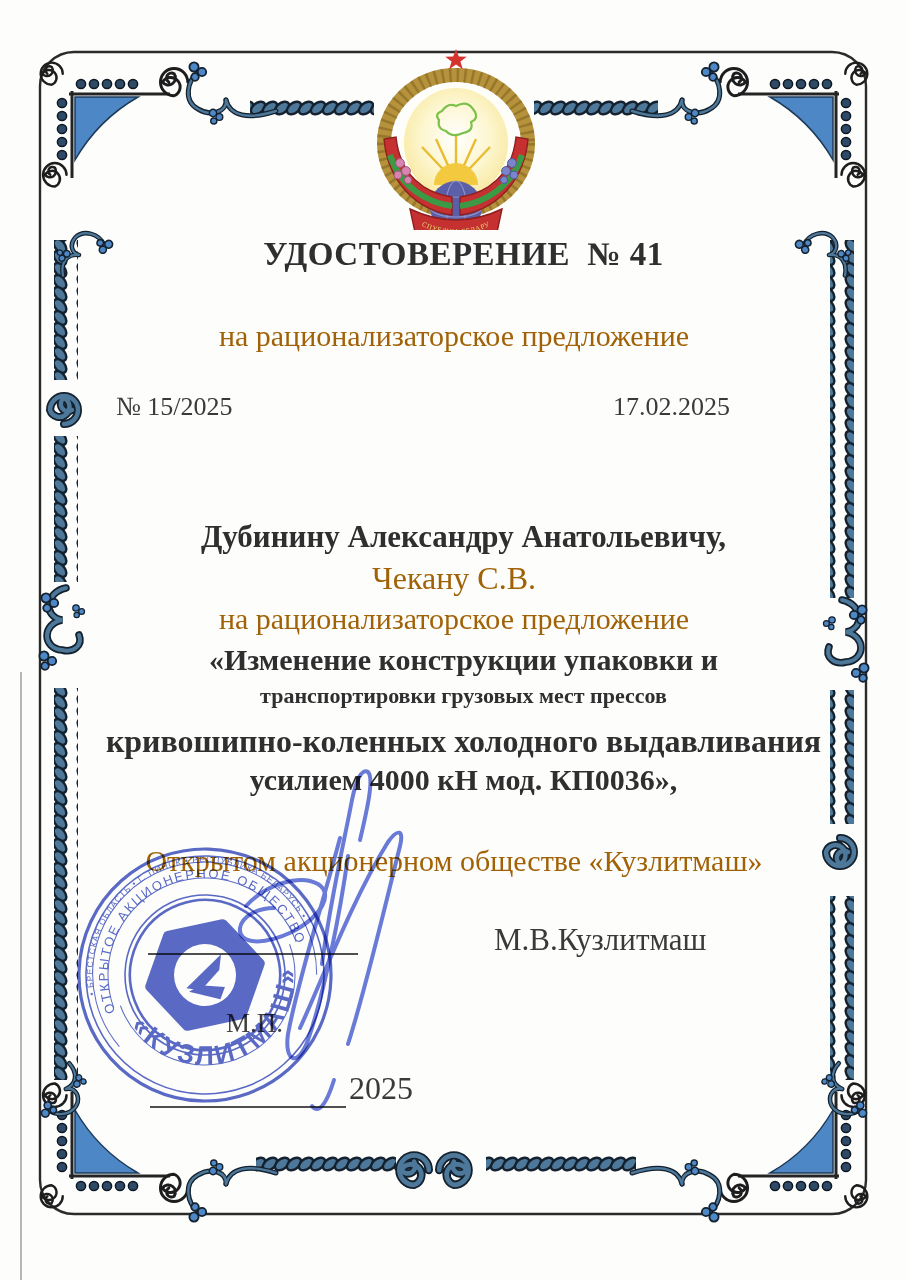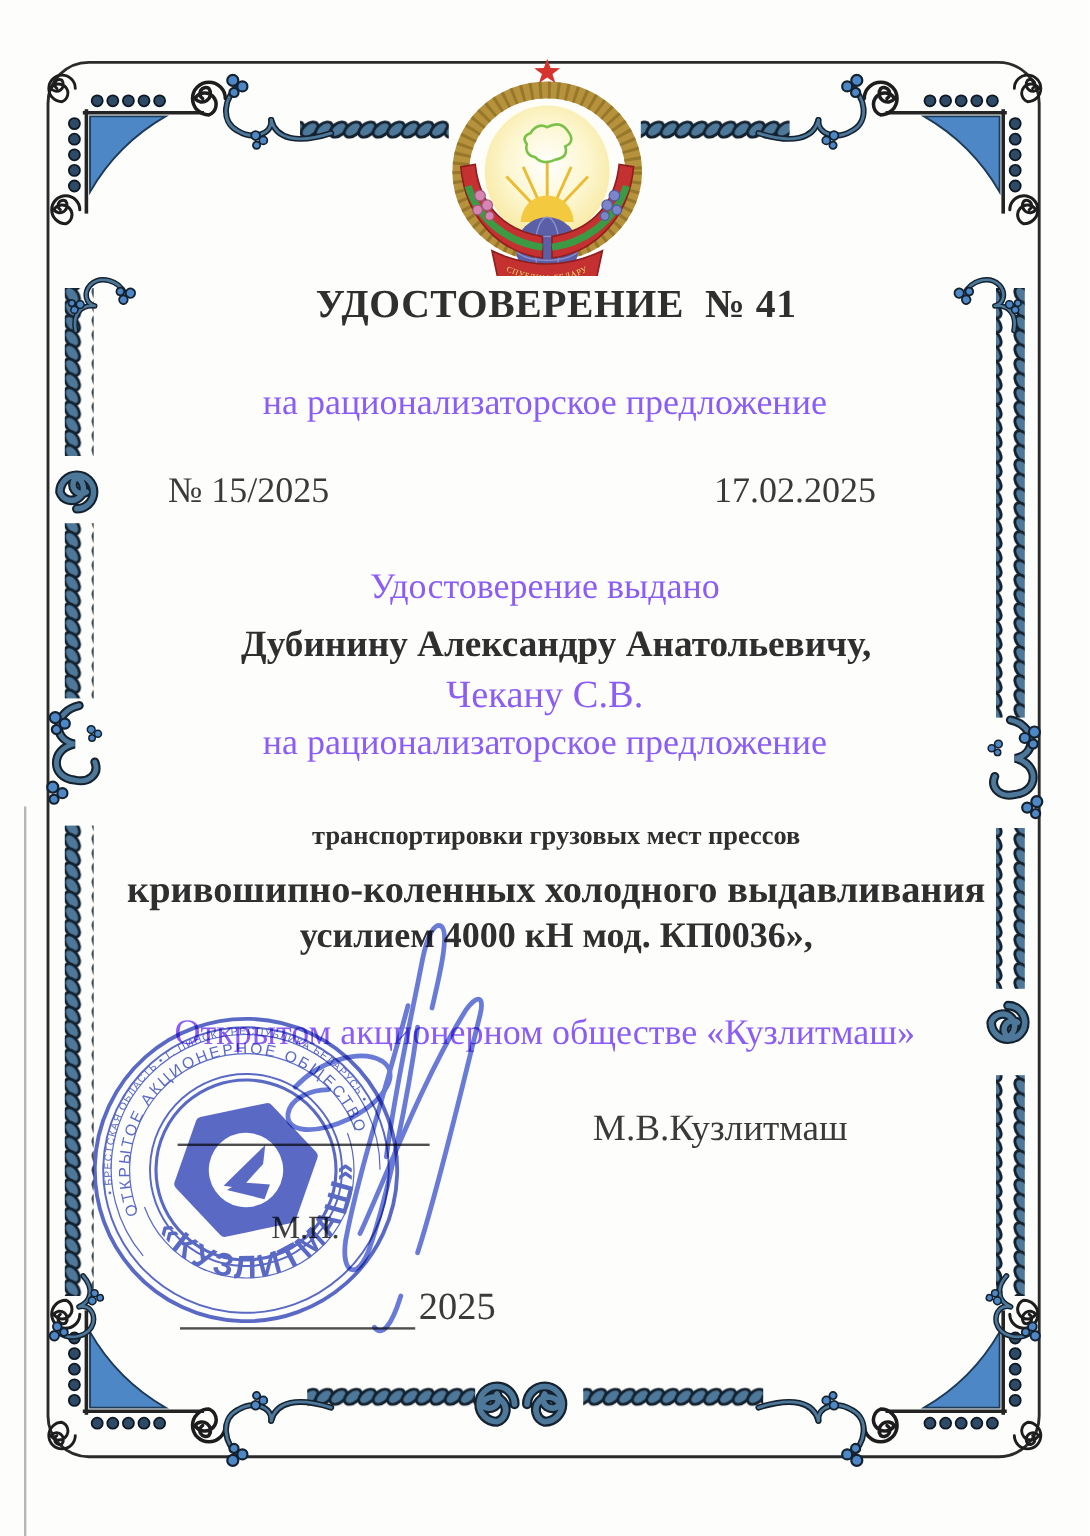--- a/index.html
+++ b/index.html
@@ -1,24 +1,24 @@
 <!DOCTYPE html>
 <html><head>
 <meta charset="utf-8">
 <style>
   html,body{margin:0;padding:0;background:#ffffff;}
   .page{
     position:relative;width:908px;height:1280px;background:#fdfdfc;overflow:hidden;
     font-family:"Liberation Serif", serif;color:#383838;
   }
-  .t{position:absolute;left:0;right:0;text-align:center;color:#8b5cf6;}
+  .t{position:absolute;left:0;right:0;text-align:center;color:#a16207;}
   .b{font-weight:bold;color:#2f2f2f;margin-left:19px;}
   .pre{white-space:pre;}
-  .numrow{position:absolute;left:140px;right:178px;display:flex;justify-content:space-between;
-          font-size:30px;color:#3a3a3a;}
+  .numrow{position:absolute;left:116px;right:178px;display:flex;justify-content:space-between;
+          font-size:26px;color:#3a3a3a;}
   .rule{position:absolute;border-top:2px solid #4f4f4f;}
   .abs{position:absolute;}
   svg{display:block;}
   .blend{mix-blend-mode:multiply;pointer-events:none;}
 </style>
 </head>
 <body>
 
 <div class="page">
 
@@ -195,25 +195,25 @@
 
   <div class="t b pre" style="top:236px;font-size:33px;letter-spacing:0.5px">УДОСТОВЕРЕНИЕ  № 41</div>
 
   <div class="t" style="top:319px;font-size:30px">на рационализаторское предложение</div>
 
   <div class="numrow" style="top:392px">
     <span>№ 15/2025</span>
     <span>17.02.2025</span>
   </div>
 
-  <div class="t" style="top:472px;font-size:30px">Удостоверение выдано</div>
   <div class="t b" style="top:519px;font-size:31px">Дубинину Александру Анатольевичу,</div>
   <div class="t" style="top:560px;font-size:32px">Чекану С.В.</div>
   <div class="t" style="top:602px;font-size:30px">на рационализаторское предложение</div>
 
+  <div class="t b" style="top:643px;font-size:30px">«Изменение конструкции упаковки и</div>
   <div class="t b" style="top:683px;font-size:22px">транспортировки грузовых мест прессов</div>
   <div class="t b" style="top:723px;font-size:32px">кривошипно-коленных холодного выдавливания</div>
   <div class="t b" style="top:763px;font-size:30px">усилием 4000 кН мод. КП0036»,</div>
 
   <div class="t" style="top:844px;font-size:30px">Открытом акционерном обществе «Кузлитмаш»</div>
 
   <div class="abs" style="left:494px;top:922px;font-size:31px;color:#3a3a3a">М.В.Кузлитмаш</div>
 
   <div class="rule" style="left:148px;top:953px;width:210px"></div>
 

